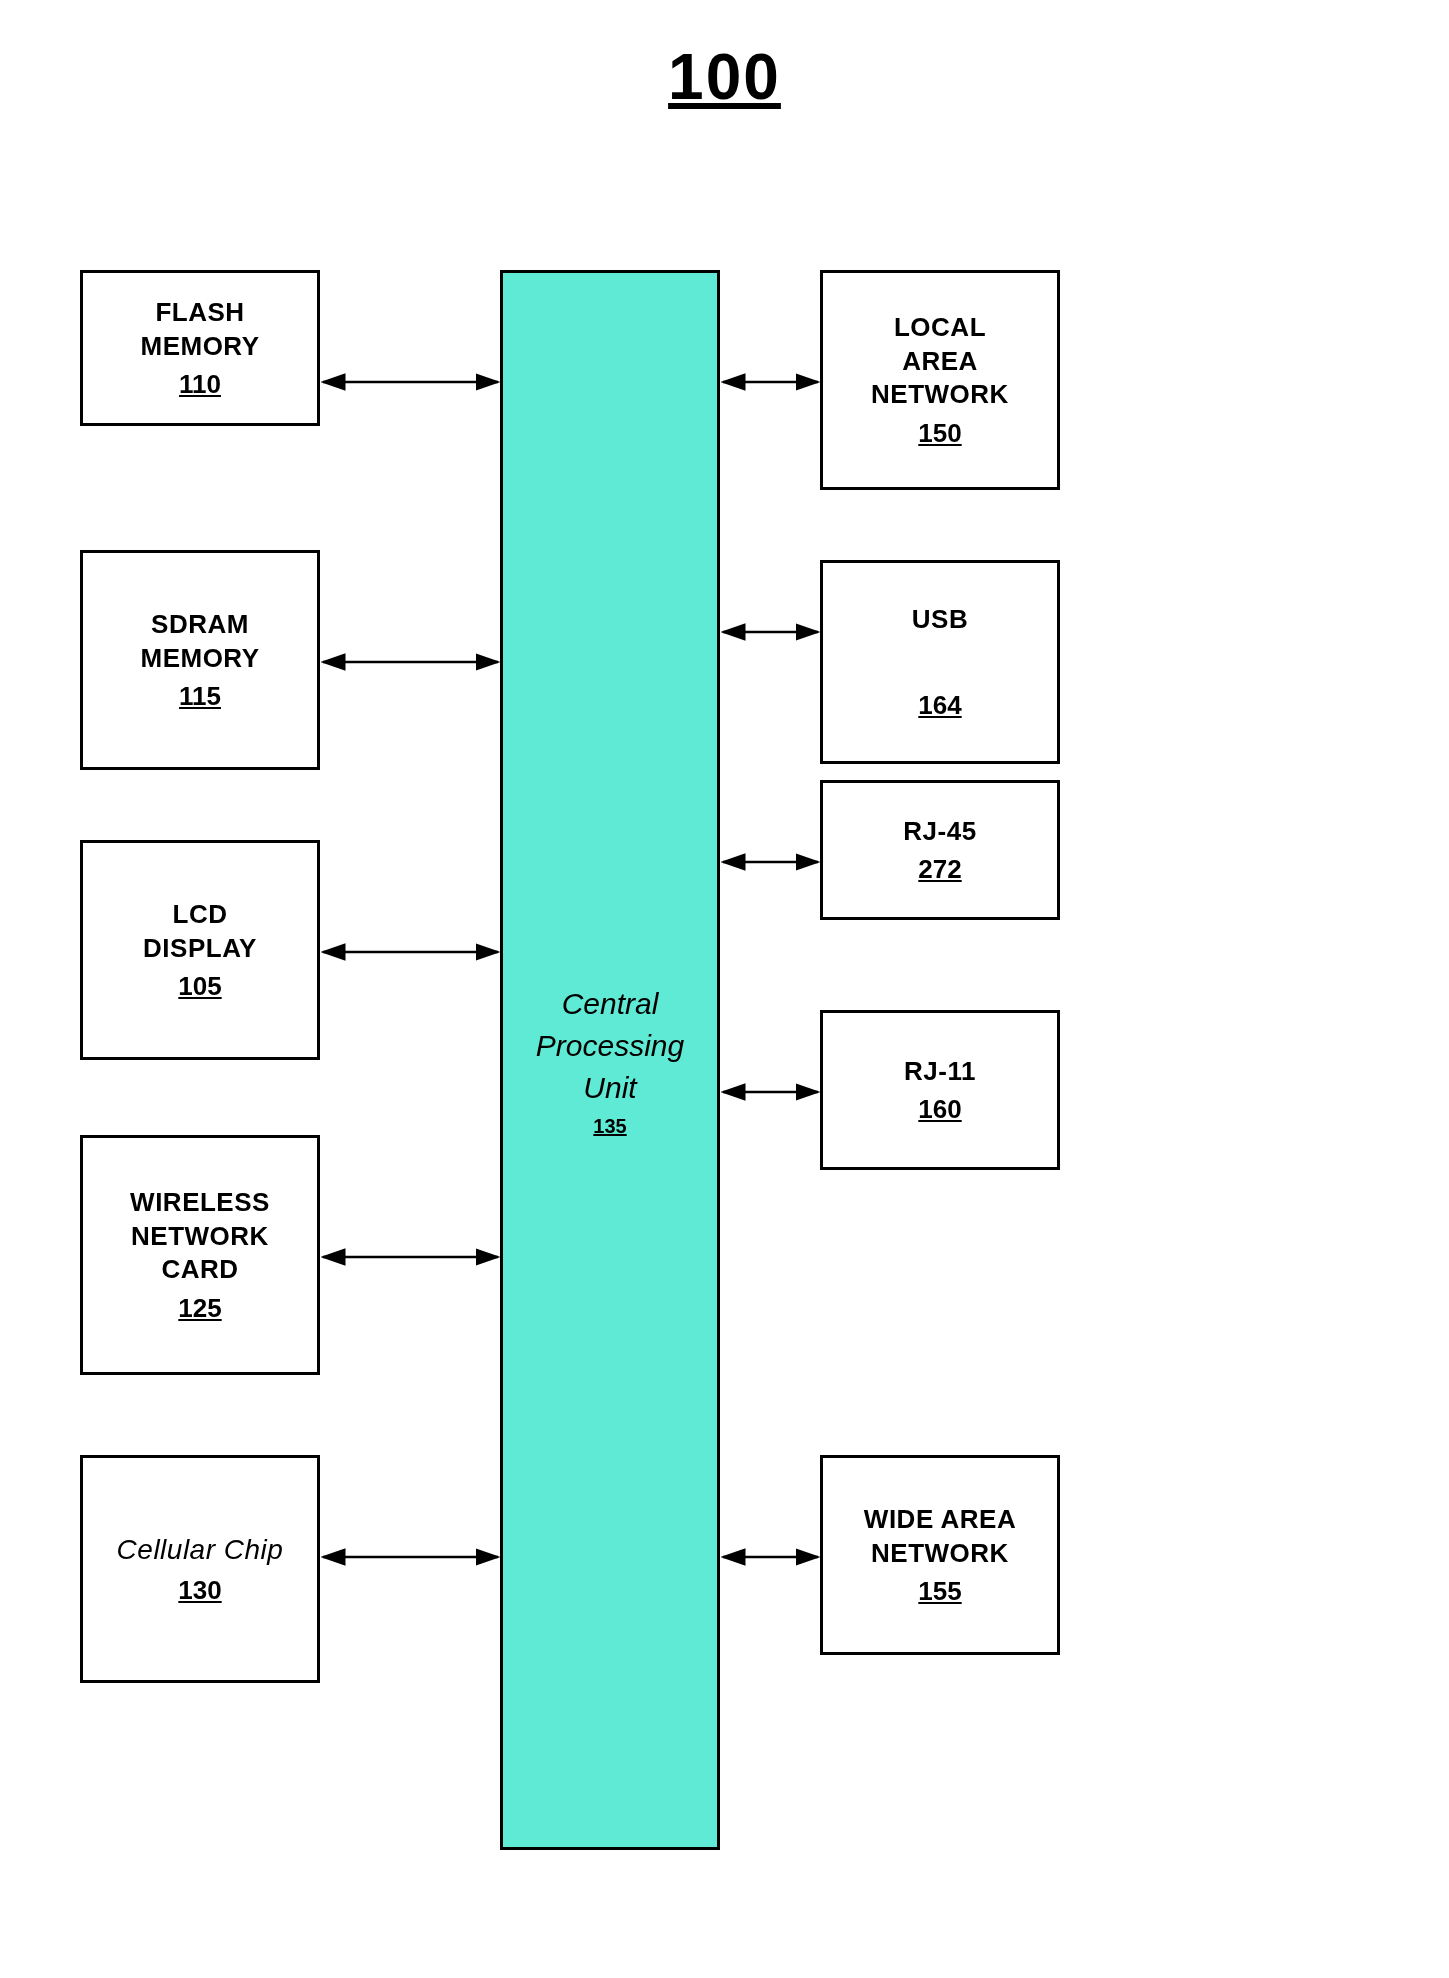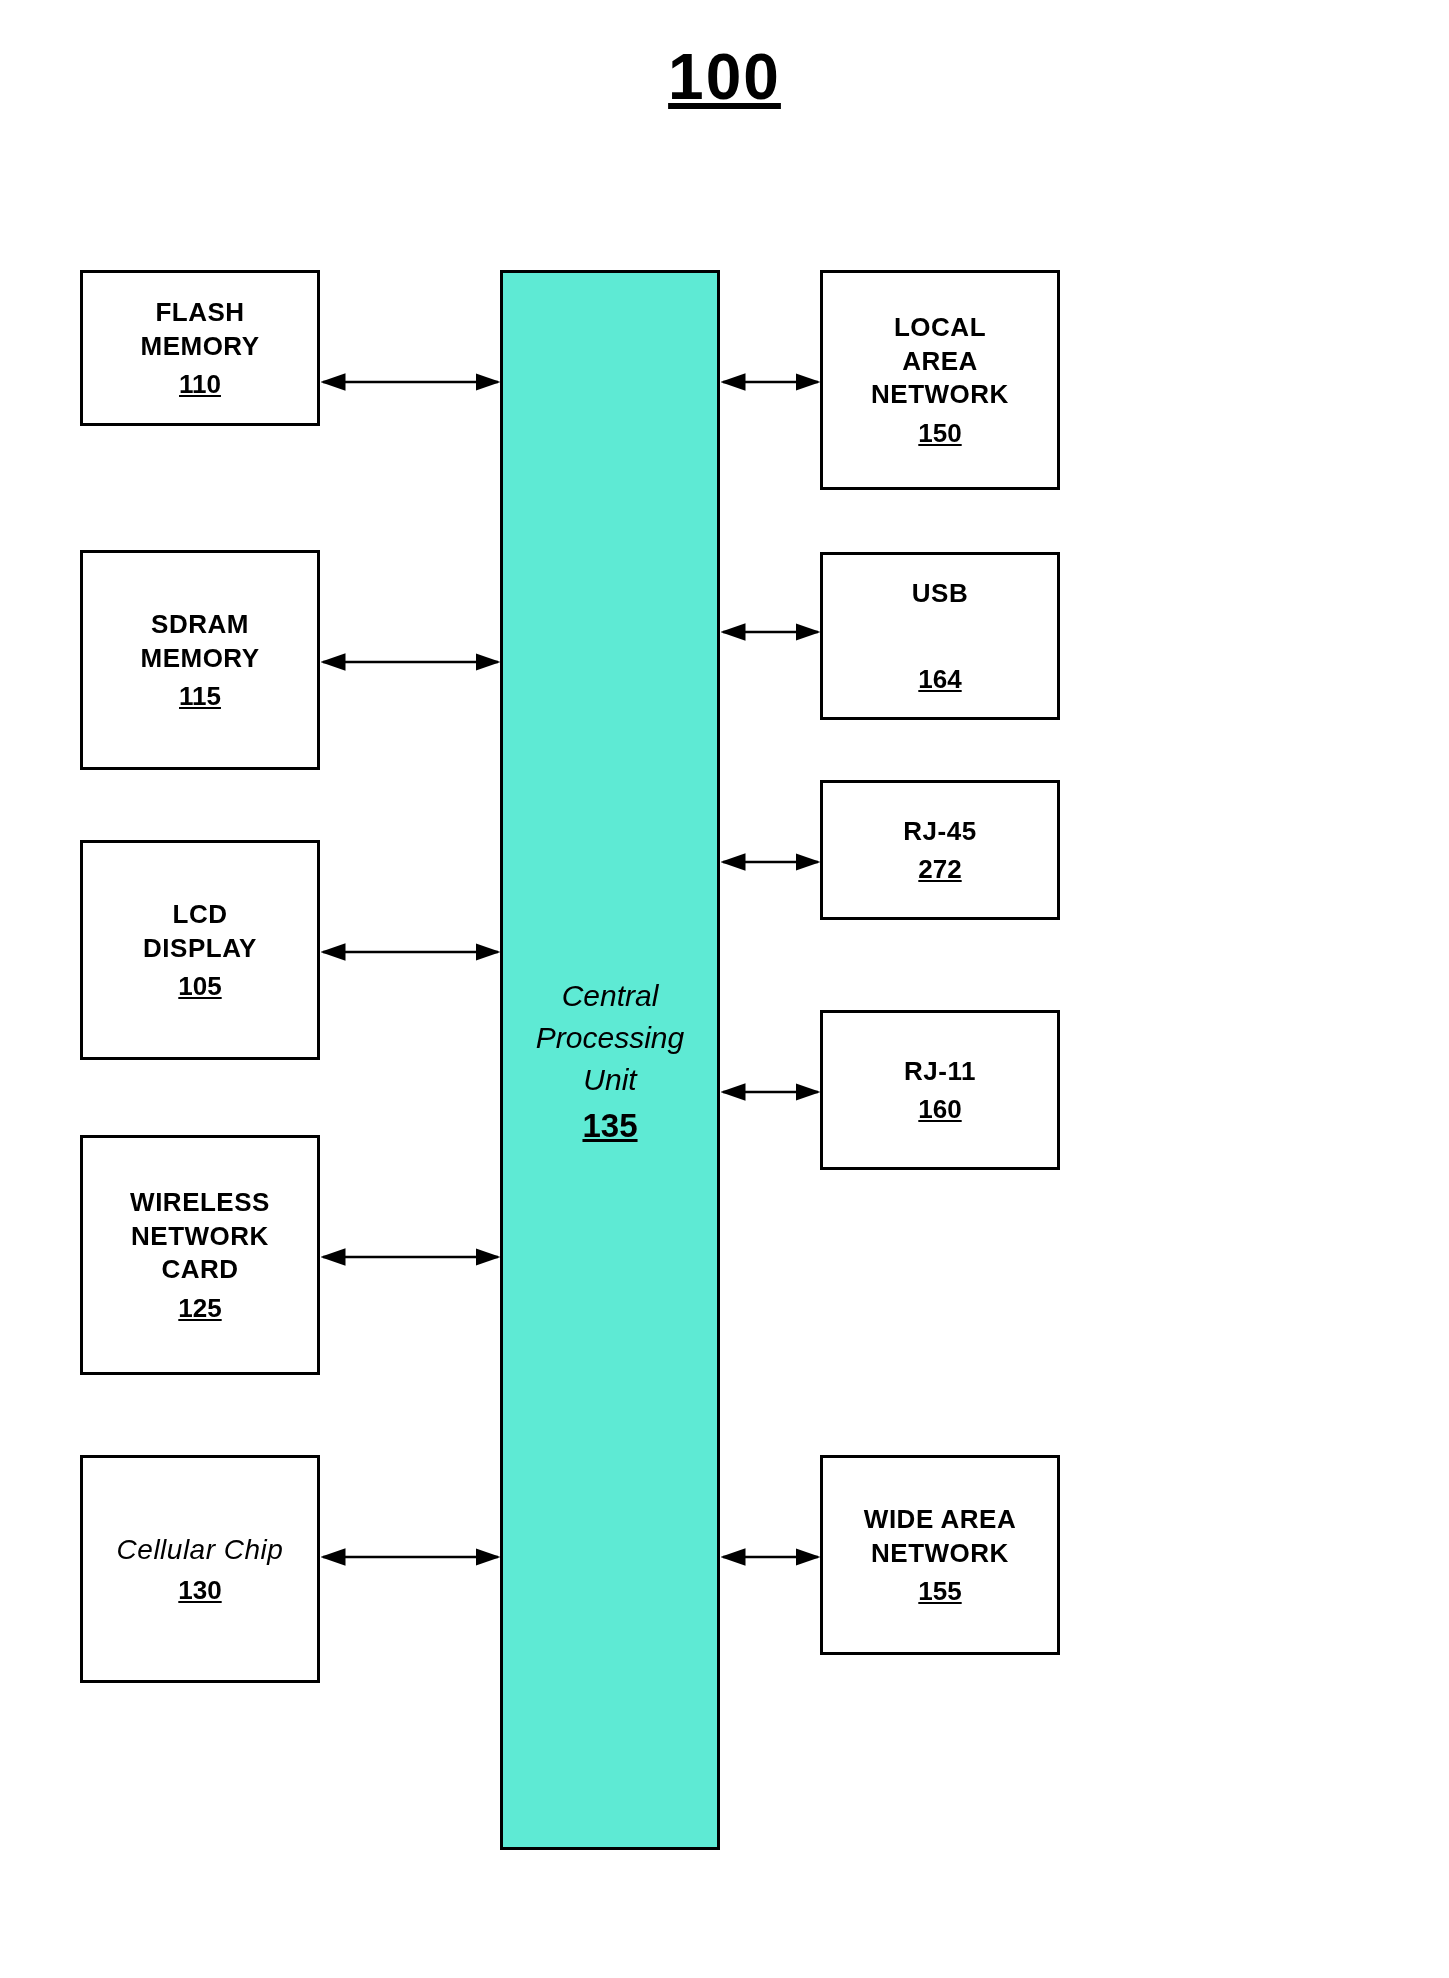--- a/index.html
+++ b/index.html
@@ -46,21 +46,21 @@
     }
 
     .cpu-label {
       font-size: 28px;
       text-align: center;
       line-height: 1.4;
       font-style: italic;
     }
 
     .cpu-number {
-      font-size: 33px;
+      font-size: 20px;
       font-weight: 900;
       text-decoration: underline;
       text-align: center;
       margin-top: 6px;
     }
 
     
     .component-box {
       position: absolute;
       width: 240px;
@@ -177,21 +177,21 @@
   <div class="component-box" style="left:0; top:1295px; height:228px;">
     <div class="component-label normal-weight" style="font-size:28px;">Cellular Chip</div>
     <div class="component-number">130</div>
   </div>
 
   <div class="component-box" style="left:740px; top:110px; height:220px;">
     <div class="component-label">LOCAL<br>AREA<br>NETWORK</div>
     <div class="component-number">150</div>
   </div>
 
-  <div class="component-box" style="left:740px; top:392px; height:168px;gap:48px;">
+  <div class="component-box" style="left:740px; top:400px; height:204px;gap:48px;">
     <div class="component-label">USB</div>
     <div class="component-number">164</div>
   </div>
 
   <div class="component-box" style="left:740px; top:620px; height:140px;">
     <div class="component-label">RJ-45</div>
     <div class="component-number">272</div>
   </div>
 
   <div class="component-box" style="left:740px; top:850px; height:160px;">

